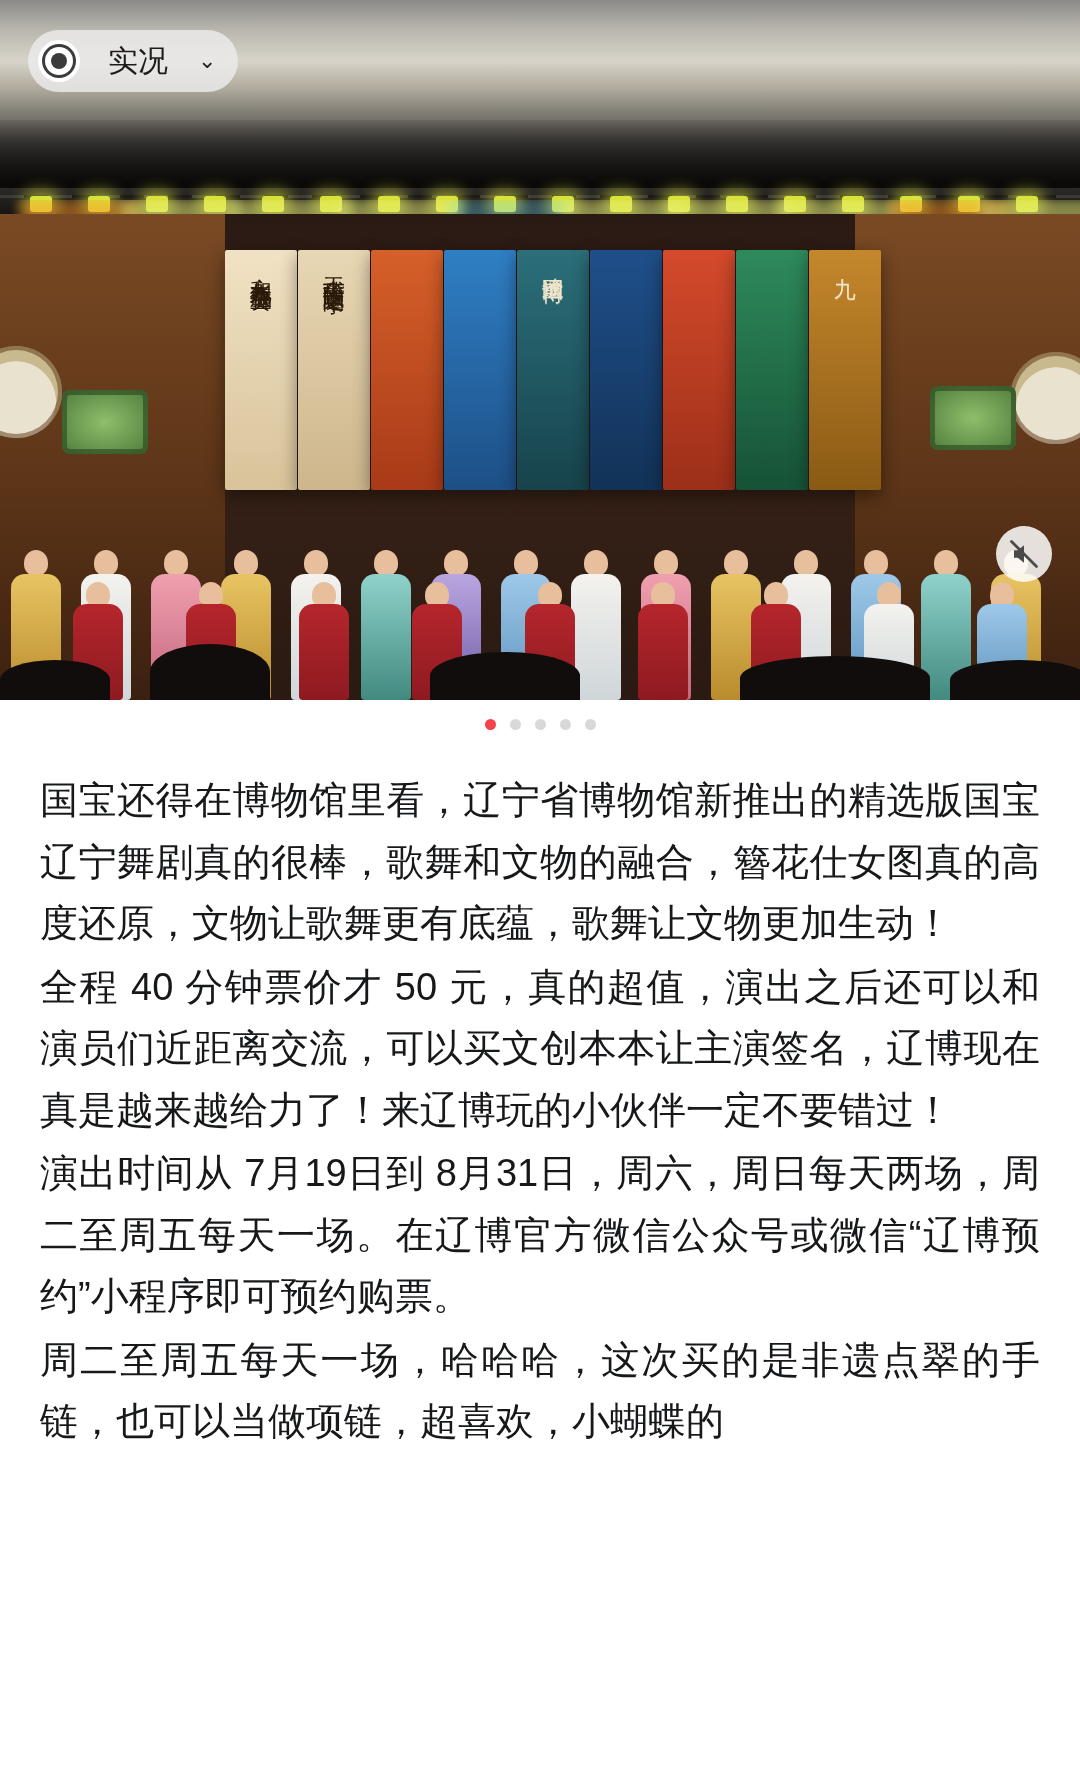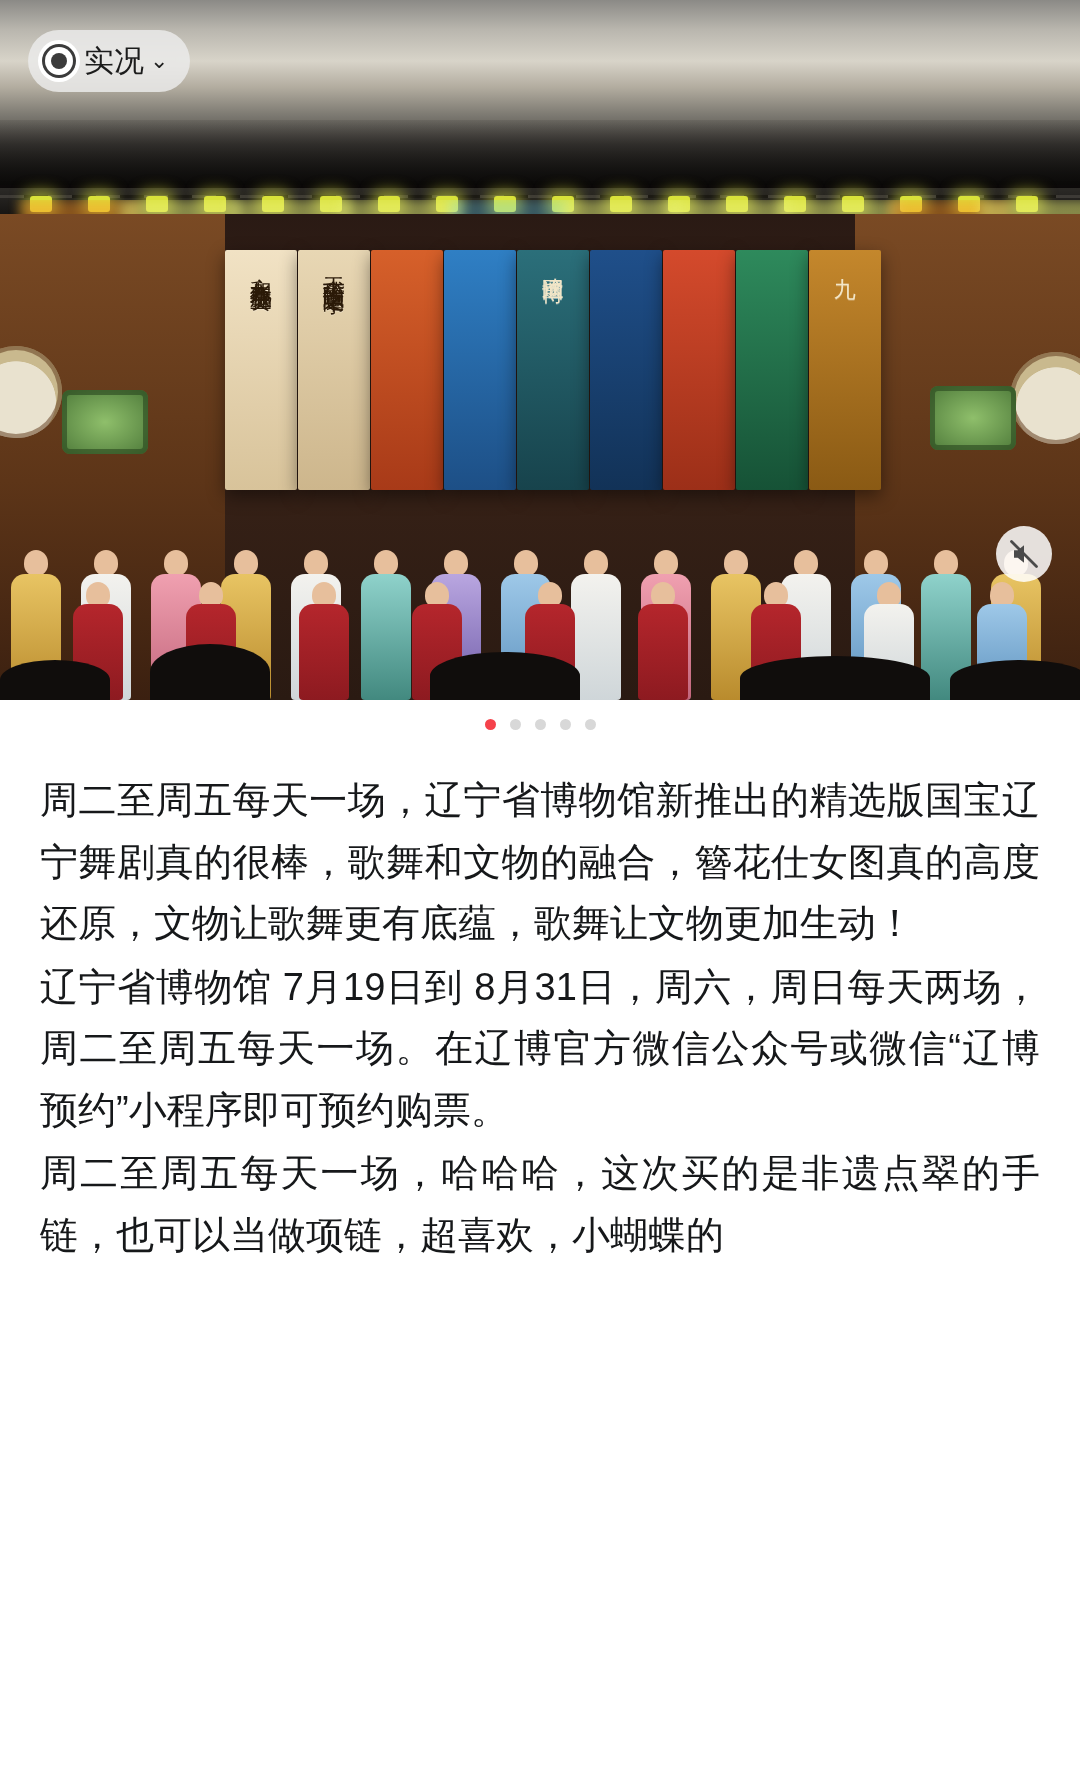--- a/index.html
+++ b/index.html
@@ -137,21 +137,21 @@
     position: absolute; right: 28px; bottom: 118px;
     width: 56px; height: 56px; border-radius: 50%;
     background: rgba(255,255,255,.85);
     display: flex; align-items: center; justify-content: center;
   }
 
   
   .live-badge {
     position: absolute; left: 28px; top: 30px;
     height: 62px; padding: 0 22px 0 10px;
-    display: flex; align-items: center; gap: 4px;
+    display: flex; align-items: center; gap: 28px;
     background: rgba(235,235,235,.82);
     border-radius: 31px;
     backdrop-filter: blur(6px);
   }
   .live-badge .ring {
     width: 42px; height: 42px; border-radius: 50%;
     background: #fff;
     display: flex; align-items: center; justify-content: center;
   }
   .live-badge .ring:after {
@@ -393,17 +393,18 @@
 
   <div class="pager" id="pager">
       <i class="on"></i>
       <i></i>
       <i></i>
       <i></i>
       <i></i>
     </div>
 
   <div class="article">
-    <p class="para">周二至周五每天一场，辽宁省博物馆新推出的精选版国宝辽宁舞剧真的很棒，歌舞和文物的融合，簪花仕女图真的高度还原，文物让歌舞更有底蕴，歌舞让文物更加生动！</p>
-    <p class="para">辽宁省博物馆 7月19日到 8月31日，周六，周日每天两场，周二至周五每天一场。在辽博官方微信公众号或微信“辽博预约”小程序即可预约购票。</p>
+    <p class="para">国宝还得在博物馆里看，辽宁省博物馆新推出的精选版国宝辽宁舞剧真的很棒，歌舞和文物的融合，簪花仕女图真的高度还原，文物让歌舞更有底蕴，歌舞让文物更加生动！</p>
+    <p class="para">全程 40 分钟票价才 50 元，真的超值，演出之后还可以和演员们近距离交流，可以买文创本本让主演签名，辽博现在真是越来越给力了！来辽博玩的小伙伴一定不要错过！</p>
+    <p class="para">演出时间从 7月19日到 8月31日，周六，周日每天两场，周二至周五每天一场。在辽博官方微信公众号或微信“辽博预约”小程序即可预约购票。</p>
     <p class="para">周二至周五每天一场，哈哈哈，这次买的是非遗点翠的手链，也可以当做项链，超喜欢，小蝴蝶的</p>
   </div>
 </div>
 
 </body></html>

